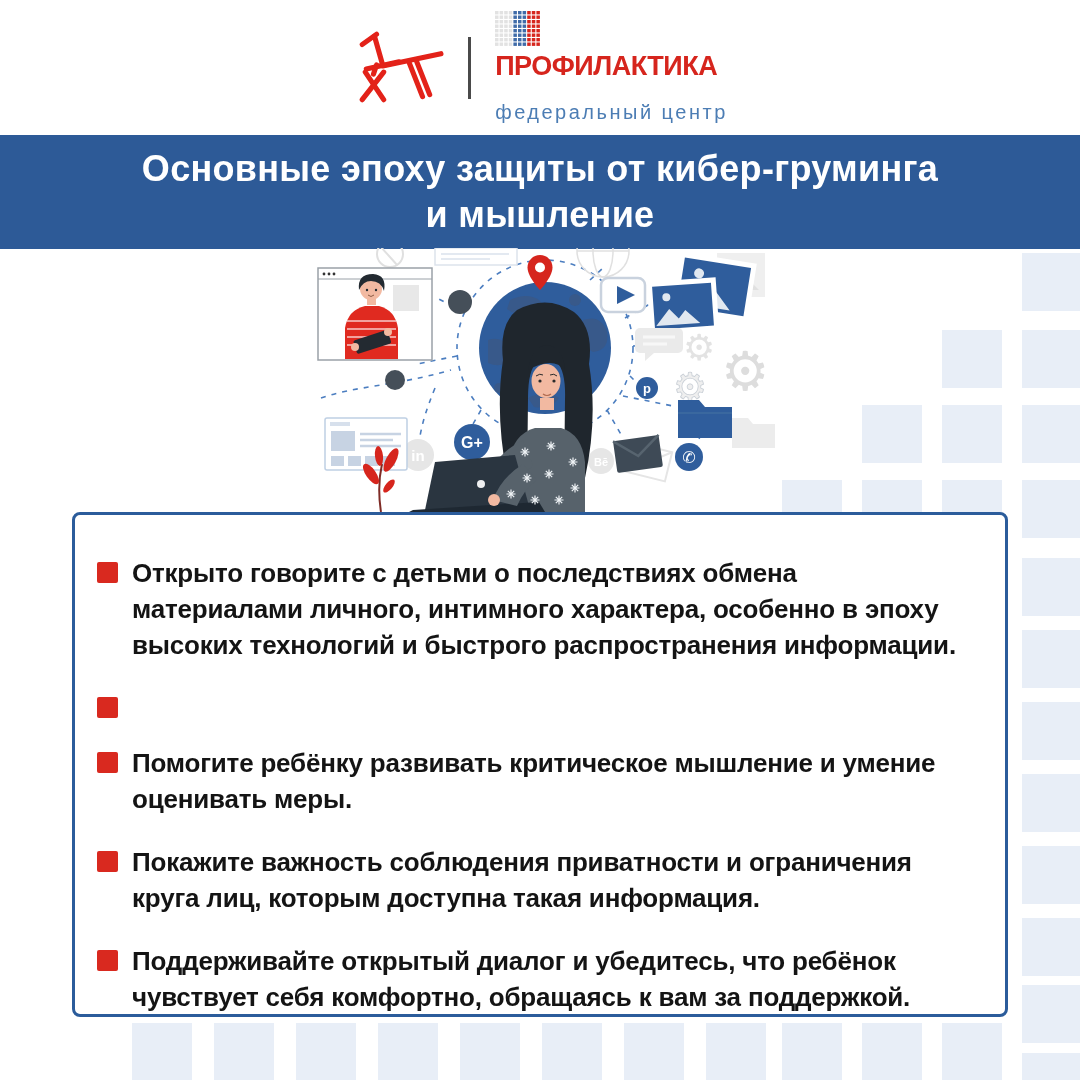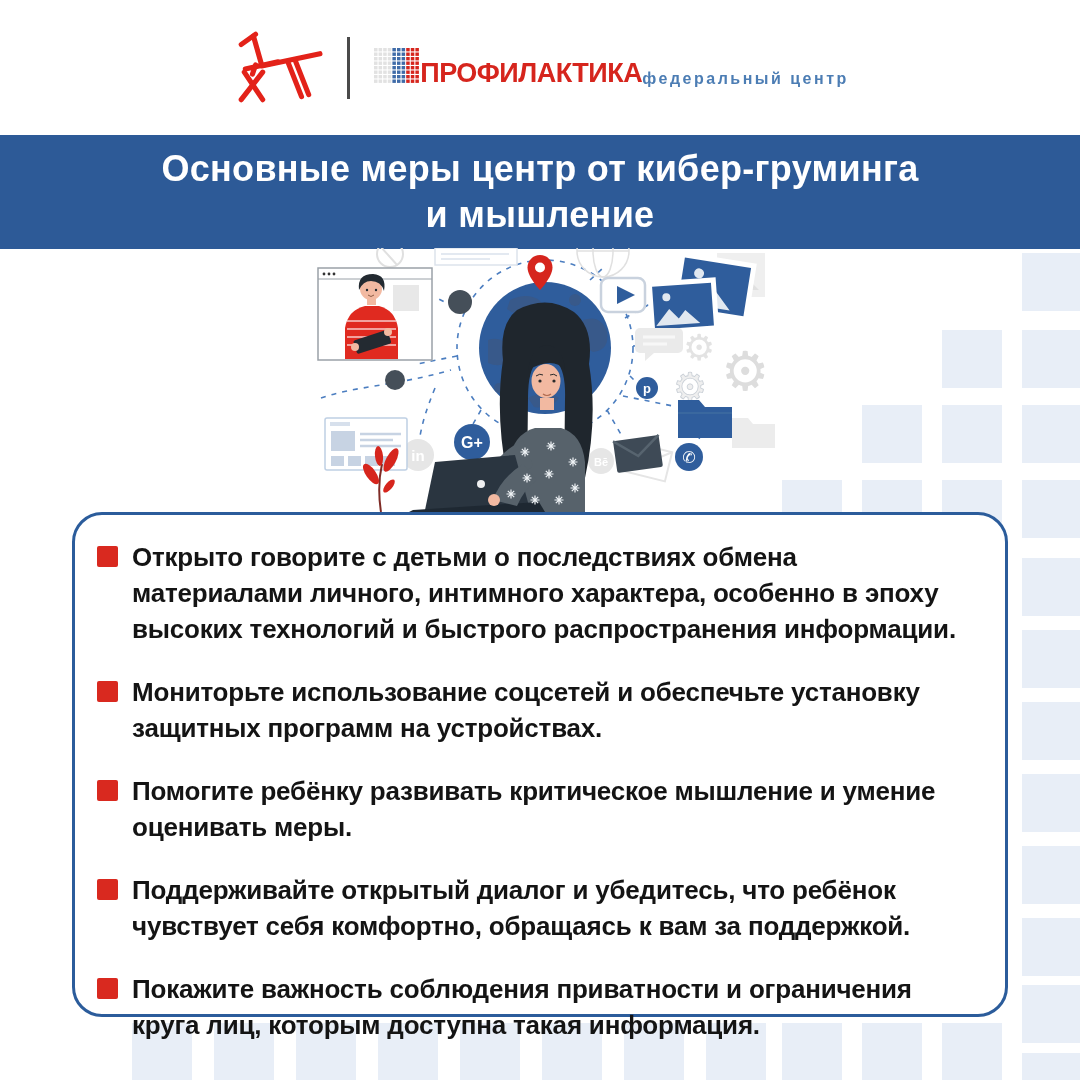--- a/index.html
+++ b/index.html
@@ -6,34 +6,34 @@
   .page{
     position:relative;width:1080px;height:1080px;overflow:hidden;background:#ffffff;
     font-family:"Liberation Sans","DejaVu Sans",sans-serif;
   }
   
   .sq{position:absolute;width:60px;height:58px;background:#E8EEF7;z-index:0;}
   
   .header{position:absolute;left:0;top:0;width:1080px;height:135px;display:flex;align-items:center;justify-content:center;gap:24px;z-index:1;}
   .chair-logo{width:92px;height:74px;}
   .logo-divider{width:3px;height:62px;background:#4A4A4A;}
-  .brand{display:flex;flex-direction:row;align-items:flex-end;}
+  .brand{display:flex;flex-direction:column;align-items:flex-start;}
   .brand-grid{width:46px;height:36px;margin-bottom:4px;}
   .brand-name{font-size:27px;font-weight:800;letter-spacing:-0.5px;color:#D6251D;line-height:30px;}
-  .brand-sub{font-size:16px;font-weight:700;letter-spacing:2.5px;color:#4C7DB4;margin-top:20px;}
+  .brand-sub{font-size:20px;font-weight:400;letter-spacing:2.5px;color:#4C7DB4;margin-top:20px;}
   
   .banner{position:absolute;left:0;top:135px;width:1080px;height:114px;background:#2D5A97;z-index:1;
     display:flex;flex-direction:column;align-items:center;justify-content:center;}
   .banner-line{color:#FFFFFF;font-size:36px;font-weight:700;line-height:46px;letter-spacing:0.3px;text-align:center;}
   
   .illu{position:absolute;left:285px;top:248px;width:520px;height:264px;z-index:1;}
   
   .card{position:absolute;left:72px;top:512px;width:936px;height:505px;background:#ffffff;
-    border:3.5px solid #2B5C9B;border-radius:30px;box-sizing:border-box;z-index:2;
-    padding:24px 18px 0 22px;}
+    border:3.5px solid #2B5C9B;border-radius:8px;box-sizing:border-box;z-index:2;
+    padding:40px 18px 0 22px;}
   .item{display:flex;gap:14px;margin-bottom:27px;}
   .bullet{flex:0 0 auto;width:21px;height:21px;margin-top:7px;border-radius:2px;background:#D9291F;}
   .item-text{font-size:26px;font-weight:700;line-height:36px;color:#141414;letter-spacing:-0.2px;white-space:pre-line;}
 </style>
 </head>
 <body>
 
 <div class="page">
 
   <div id="mosaic">
@@ -163,21 +163,21 @@
           <rect x="41.4" y="22.5" width="3.5" height="3.4" fill="#D6251D"></rect>
           <rect x="41.4" y="27" width="3.5" height="3.4" fill="#D6251D"></rect>
           <rect x="41.4" y="31.5" width="3.5" height="3.4" fill="#D6251D"></rect>
         </svg>
       <div class="brand-name">ПРОФИЛАКТИКА</div>
       <div class="brand-sub">федеральный центр</div>
     </div>
   </div>
 
   <div class="banner">
-    <div class="banner-line">Основные меры центр от кибер-груминга</div>
+    <div class="banner-line">Основные эпоху защиты от кибер-груминга</div>
     <div class="banner-line">и мышление</div>
   </div>
 
   <svg class="illu" viewBox="0 0 520 264">
     <defs>
       <clipPath id="globeClip">
           <circle cx="260" cy="100" r="66"></circle>
         </clipPath>
       <g id="snow" stroke="#EEF2F5" stroke-width="1.2" fill="none">
         <path d="M0,-4.5 V4.5 M-4.5,0 H4.5 M-3.2,-3.2 L3.2,3.2 M-3.2,3.2 L3.2,-3.2"></path>
@@ -391,33 +391,31 @@
 
   <div class="card">
     <div class="item">
       <span class="bullet"></span>
       <div class="item-text">Открыто говорите с детьми о последствиях обмена
 материалами личного, интимного характера, особенно в эпоху
 высоких технологий и быстрого распространения информации.</div>
     </div>
     <div class="item">
       <span class="bullet"></span>
-      <div class="item-text">Мониторьте использование соцсетей и обеспечьте установку
-защитных программ на устройствах.</div>
     </div>
     <div class="item">
       <span class="bullet"></span>
       <div class="item-text">Помогите ребёнку развивать критическое мышление и умение
 оценивать меры.</div>
     </div>
     <div class="item">
       <span class="bullet"></span>
+      <div class="item-text">Покажите важность соблюдения приватности и ограничения
+круга лиц, которым доступна такая информация.</div>
+    </div>
+    <div class="item">
+      <span class="bullet"></span>
       <div class="item-text">Поддерживайте открытый диалог и убедитесь, что ребёнок
 чувствует себя комфортно, обращаясь к вам за поддержкой.</div>
     </div>
-    <div class="item">
-      <span class="bullet"></span>
-      <div class="item-text">Покажите важность соблюдения приватности и ограничения
-круга лиц, которым доступна такая информация.</div>
-    </div>
   </div>
 
 </div>
 
 </body></html>

